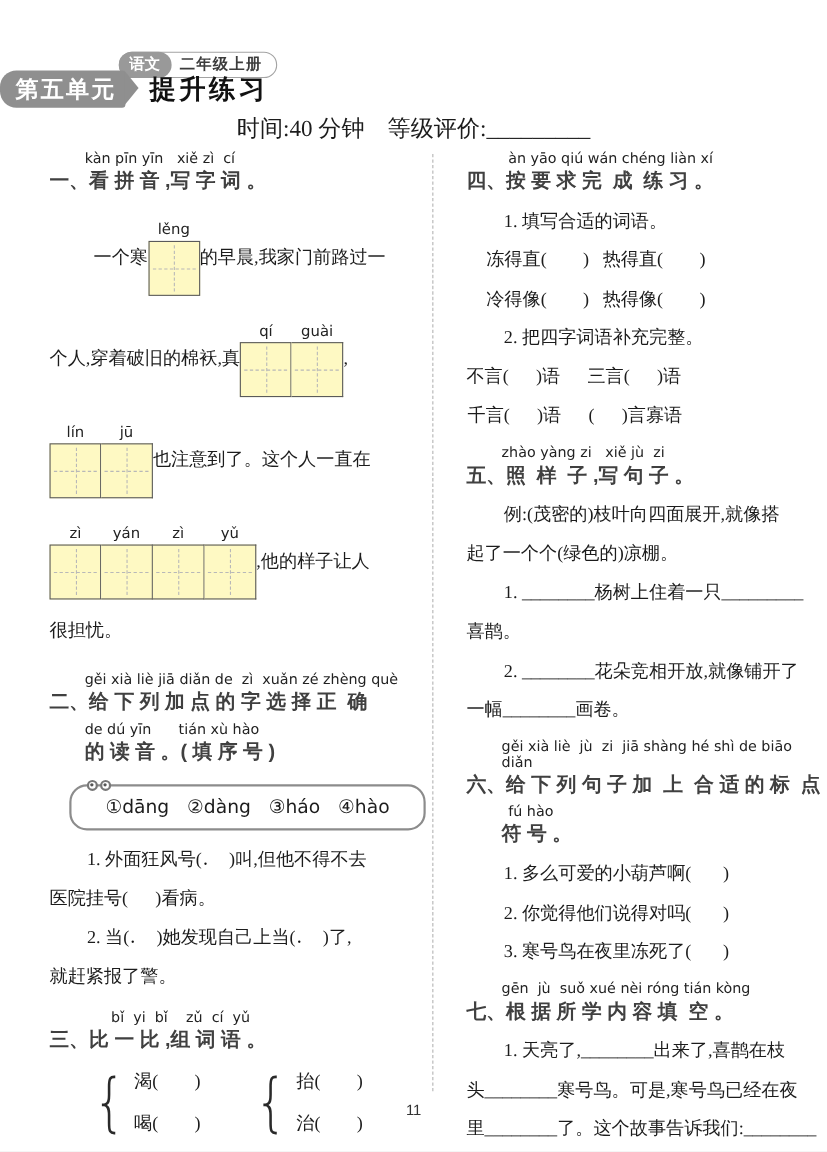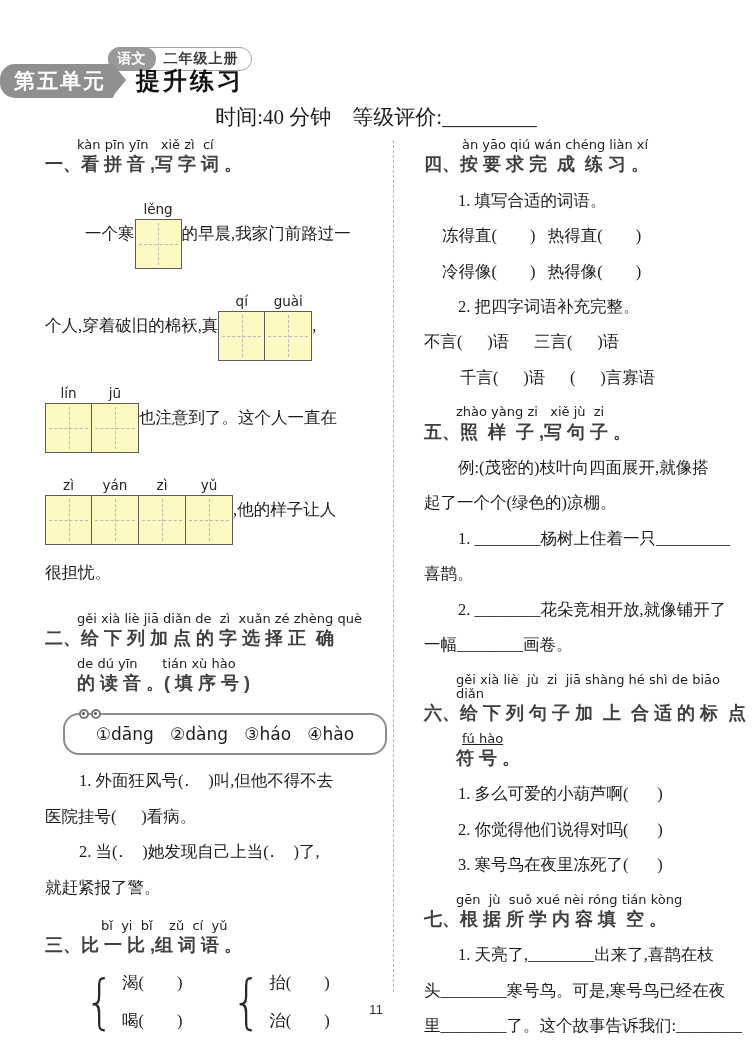--- a/index.html
+++ b/index.html
@@ -252,38 +252,38 @@
     <div class="col-right">
 
       <div>
         <div class="py-line" style="margin-left:38px;">àn yāo qiú wán chéng liàn xí</div>
         <div class="sec-heading">四、按 要 求 完  成  练 习 。</div>
         <div class="body-line indent mt6">1. 填写合适的词语。</div>
         <div class="body-line" style="margin-left:18px;">冻得直(        )   热得直(        )</div>
         <div class="body-line" style="margin-left:18px;">冷得像(        )   热得像(        )</div>
         <div class="body-line indent">2. 把四字词语补充完整。</div>
         <div class="body-line" style="margin-left:0;">不言(      )语      三言(      )语</div>
-        <div class="body-line" style="margin-left:36px;">千言(      )语      (      )言寡语</div>
+        <div class="body-line" style="margin-left:1px;">千言(      )语      (      )言寡语</div>
       </div>
 
       <div class="mt10">
         <div class="py-line">zhào yàng zi   xiě jù  zi</div>
         <div class="sec-heading">五、照  样  子 ,写 句 子 。</div>
         <div class="body-line indent mt6">例:(茂密的)枝叶向四面展开,就像搭</div>
         <div class="body-line">起了一个个(绿色的)凉棚。</div>
         <div class="body-line indent">1. ________杨树上住着一只_________</div>
         <div class="body-line">喜鹊。</div>
         <div class="body-line indent">2. ________花朵竞相开放,就像铺开了</div>
         <div class="body-line">一幅________画卷。</div>
       </div>
 
       <div class="mt10">
         <div class="py-line">gěi xià liè  jù  zi  jiā shàng hé shì de biāo diǎn</div>
         <div class="sec-heading">六、给 下 列 句 子 加  上  合 适 的 标  点</div>
-        <div class="py-line mt6" style="margin-left:38px;text-decoration:underline;">fú hào</div>
+        <div class="py-line mt6" style="margin-left:38px;">fú hào</div>
         <div class="sec-heading" style="margin-left:32px;">符 号 。</div>
         <div class="body-line indent mt6">1. 多么可爱的小葫芦啊(       )</div>
         <div class="body-line indent">2. 你觉得他们说得对吗(       )</div>
         <div class="body-line indent">3. 寒号鸟在夜里冻死了(       )</div>
       </div>
 
       <div class="mt10">
         <div class="py-line">gēn  jù  suǒ xué nèi róng tián kòng</div>
         <div class="sec-heading">七、根 据 所 学 内 容 填  空 。</div>
         <div class="body-line indent mt6">1. 天亮了,________出来了,喜鹊在枝</div>

